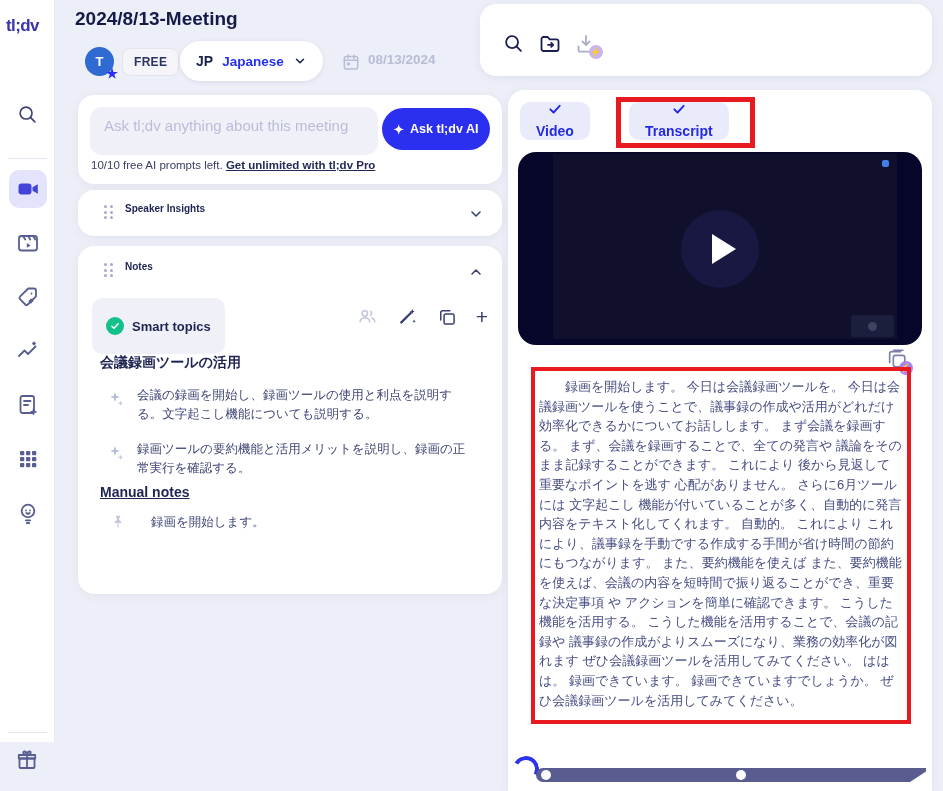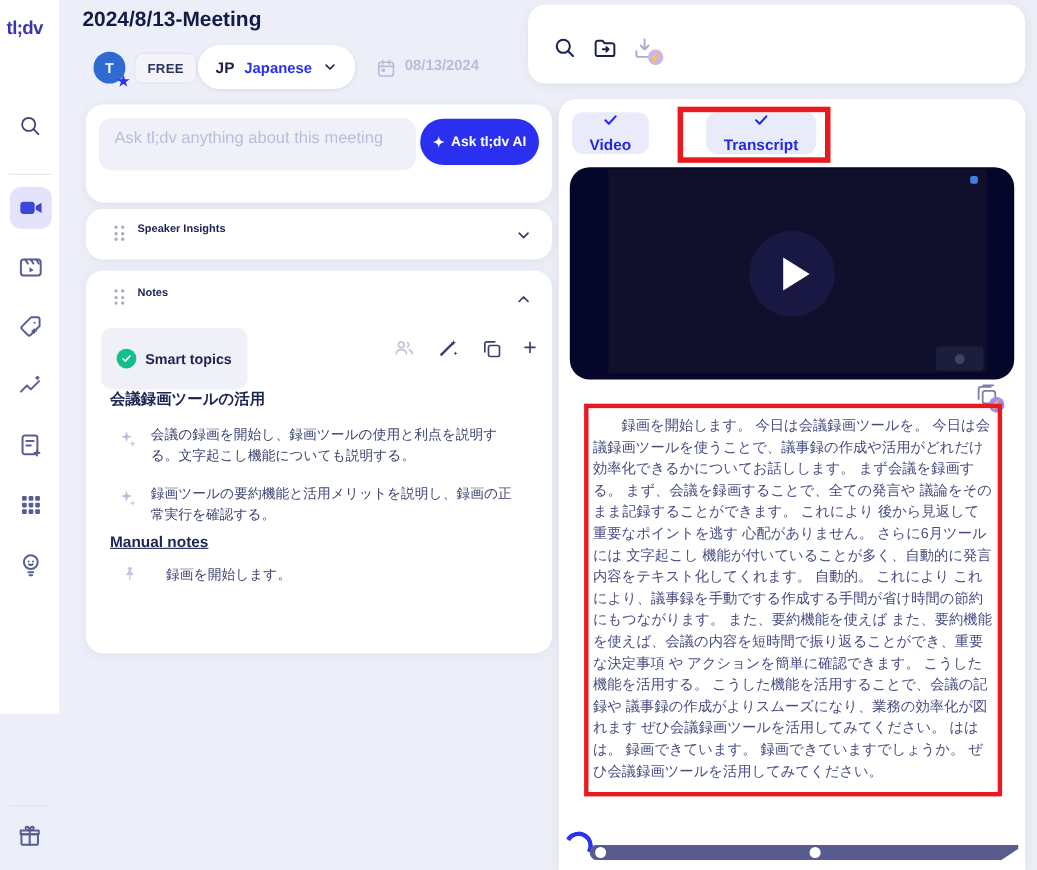--- a/index.html
+++ b/index.html
@@ -5,21 +5,21 @@
   * { margin:0; padding:0; box-sizing:border-box; }
   html,body { width:943px; height:791px; }
   body { font-family:"Liberation Sans", sans-serif; background:#edeff8; overflow:hidden; }
   .stage { position:relative; width:943px; height:791px; background:#edeff8; overflow:hidden; }
 
   svg { display:block; }
   .ic { stroke:currentColor; fill:none; stroke-width:1.8; stroke-linecap:round; stroke-linejoin:round; }
   .ic-fill { fill:currentColor; stroke:none; }
 
   
-  .rail { position:absolute; left:0; top:0; width:55px; height:649px; background:#ffffff; border-right:1px solid #e7e8f1; z-index:5; }
+  .rail { position:absolute; left:0; top:0; width:55px; height:742px; background:#ffffff; border-right:1px solid #e7e8f1; z-index:5; }
   .logo { position:absolute; left:6px; top:16px; font-size:17px; font-weight:800; letter-spacing:-0.6px; color:#3a35ad; }
   .rail-search { position:absolute; left:16px; top:103px; color:#3d4370; cursor:pointer; }
   .rail-div { position:absolute; left:8px; width:39px; height:1px; background:#e3e4ee; }
   .rail-nav { position:absolute; left:0; top:170px; width:55px; display:flex; flex-direction:column; align-items:center; gap:16px; }
   .rail-item { width:38px; height:38px; display:flex; align-items:center; justify-content:center; color:#585d92; border-radius:10px; cursor:pointer; }
   .rail-item.active { background:#e3e4fb; color:#4144d8; }
   .rail-gift { position:absolute; left:15px; top:748px; color:#585d92; cursor:pointer; }
 
   
   .page-title { position:absolute; left:75px; top:8px; font-size:19px; font-weight:700; color:#131b47; }
@@ -69,21 +69,21 @@
   .manual-heading { position:absolute; left:22px; top:238px; font-size:14px; font-weight:700; color:#1d2452;text-decoration:underline; }
   .manual-note { position:absolute; left:32px; top:268px; display:flex; gap:25px; }
   .manual-note .pin { color:#c3c6dd; margin-top:0; }
   .manual-note .txt { font-size:12.5px; color:#3f4574; }
 
   
   .media-panel { position:absolute; left:508px; top:90px; width:424px; height:701px; background:#fff; border-radius:16px 16px 0 0; box-shadow:0 2px 10px rgba(25,28,70,0.07); }
   .tab { position:absolute; top:12px; height:38px; background:#e9ebfa; border-radius:10px; display:flex; align-items:center; gap:7px; padding:0 16px; font-size:14px; font-weight:700; color:#232ae2; cursor:pointer;flex-direction:column; }
   .tab .chk { color:#232ae2; }
   .tab-video { left:12px; }
-  .tab-transcript { left:134px; }
+  .tab-transcript { left:121px; }
 
   .video-box { position:absolute; left:10px; top:62px; width:404px; height:193px; background:#06062a; border-radius:18px; overflow:hidden; cursor:pointer; }
   .video-inner { position:absolute; left:35px; top:2px; width:344px; height:185px; background:#10102c; }
   .play-circle { position:absolute; left:163px; top:58px; width:78px; height:78px; border-radius:50%; background:#181843; display:flex; align-items:center; justify-content:center; }
   .play-tri { width:0; height:0; border-left:24px solid #fff; border-top:15px solid transparent; border-bottom:15px solid transparent; margin-left:7px; }
   .vid-dot { position:absolute; right:33px; top:8px; width:7px; height:7px; border-radius:2px; background:#3f7fe8; }
   .pip { position:absolute; left:333px; top:163px; width:43px; height:22px; background:#1c1e3d; border-radius:3px; display:flex; align-items:center; justify-content:center; }
   .pip i { width:9px; height:9px; border-radius:50%; background:#40425f; }
 
   .copy-transcript { position:absolute; left:378px; top:258px; color:#7a7fa8; cursor:pointer; }
@@ -236,20 +236,24 @@
     </div>
 
   </div>
 
   <div class="card ask-card">
     <textarea class="ask-input" placeholder="Ask tl;dv anything about this meeting" style=""></textarea>
     <button class="ask-btn">
       <span>✦</span>
       <span>Ask tl;dv AI</span>
     </button>
+    <div class="ask-foot">
+      <span>10/10 free AI prompts left.</span>
+      <a>Get unlimited with tl;dv Pro</a>
+    </div>
   </div>
 
   <div class="card sec-card speaker-card">
     <div class="drag-dots" style="top:15px">
         <i></i>
         <i></i>
         <i></i>
         <i></i>
         <i></i>
         <i></i>

